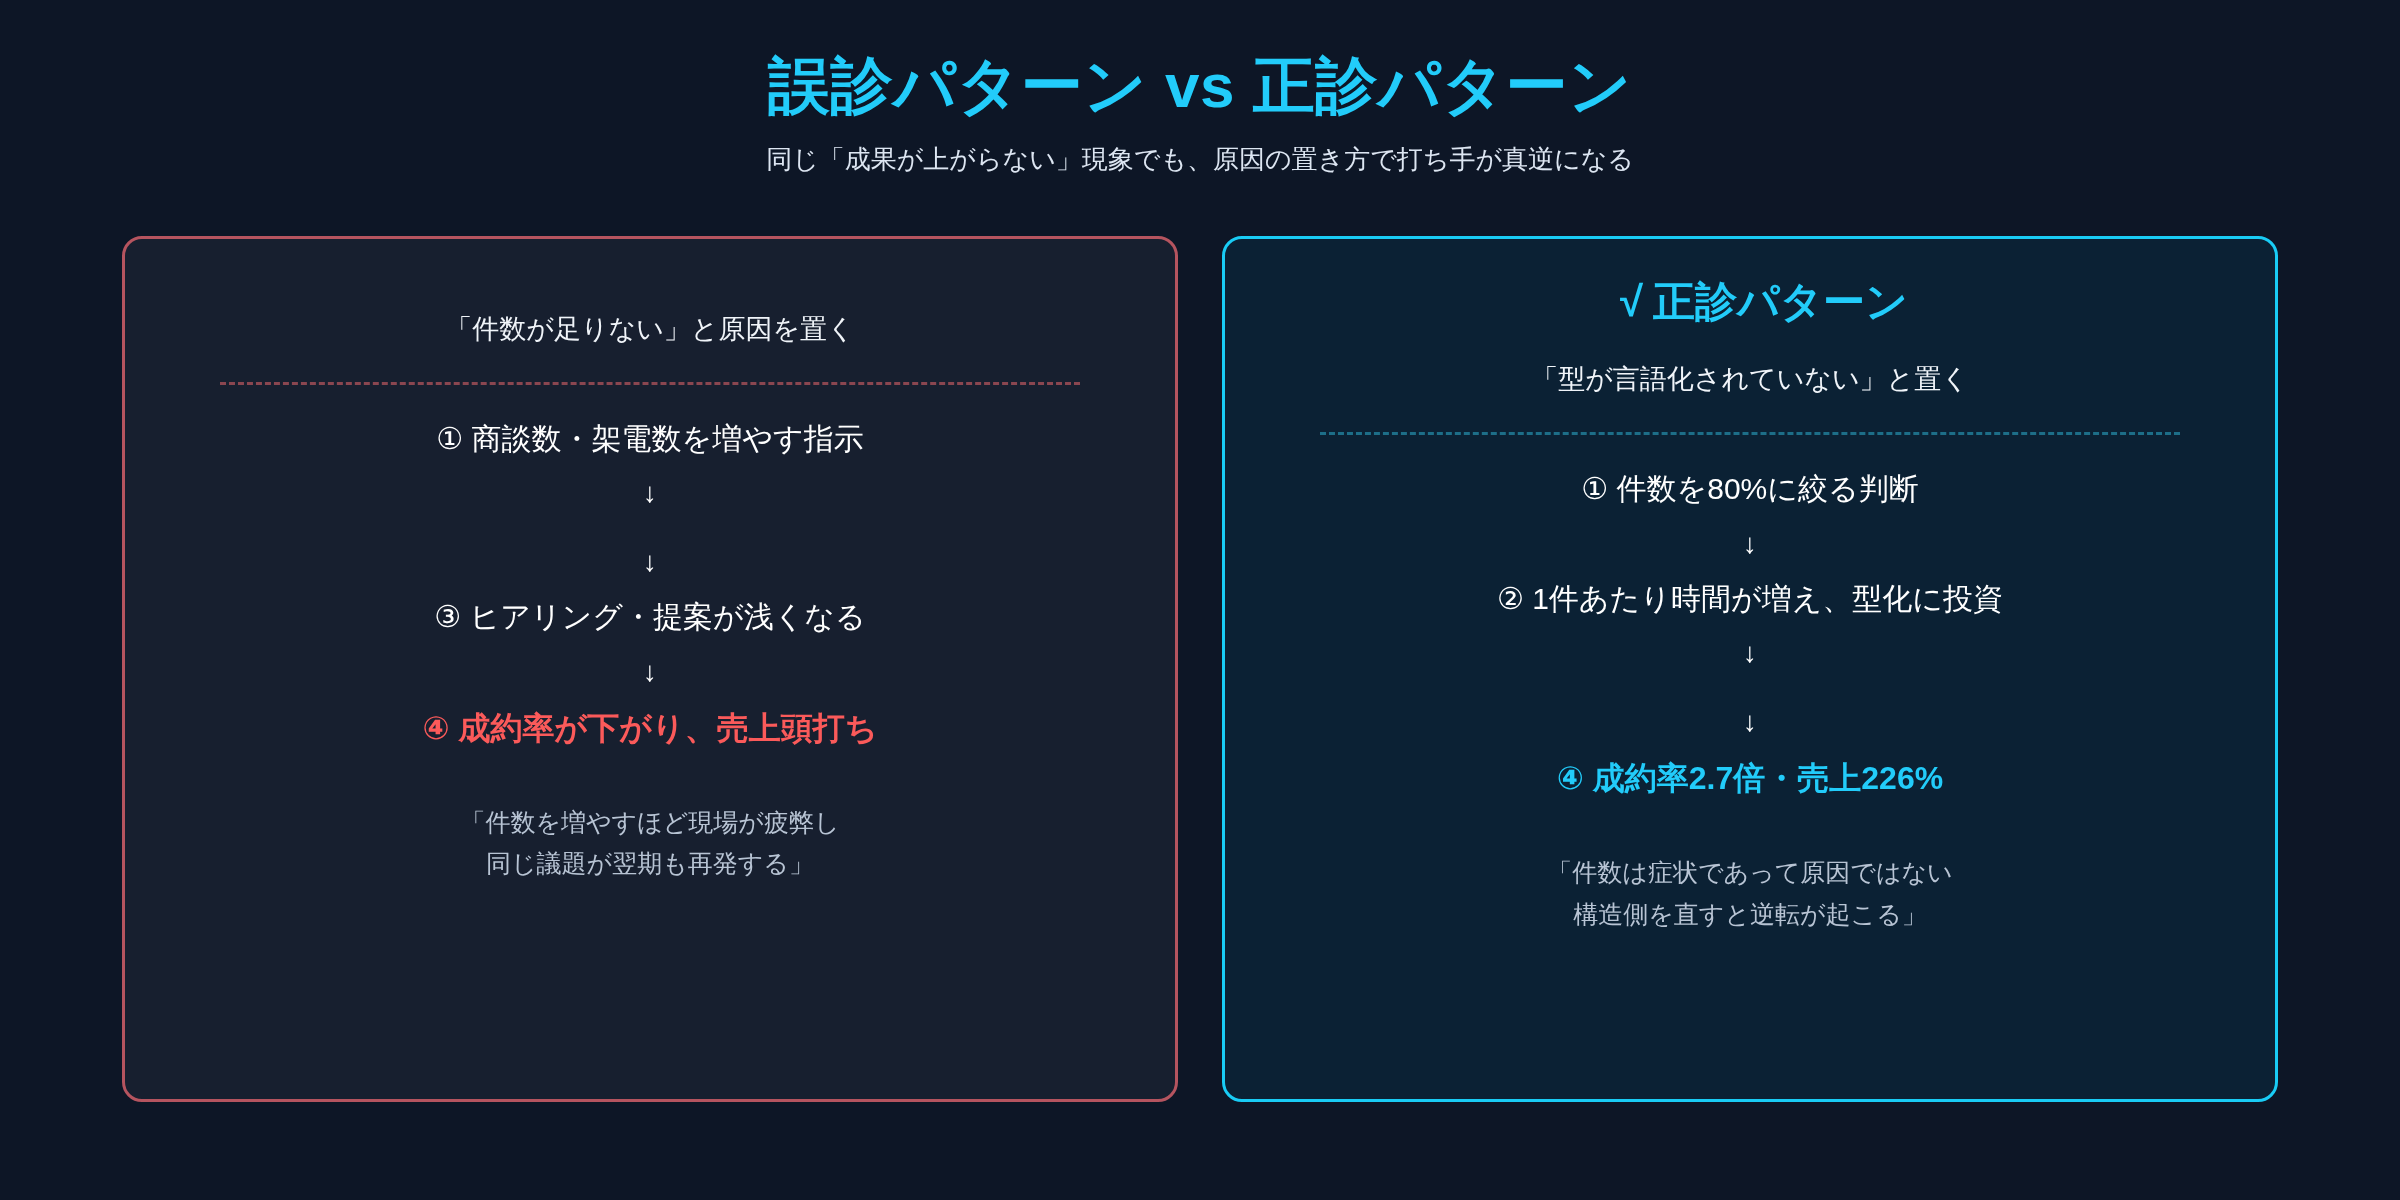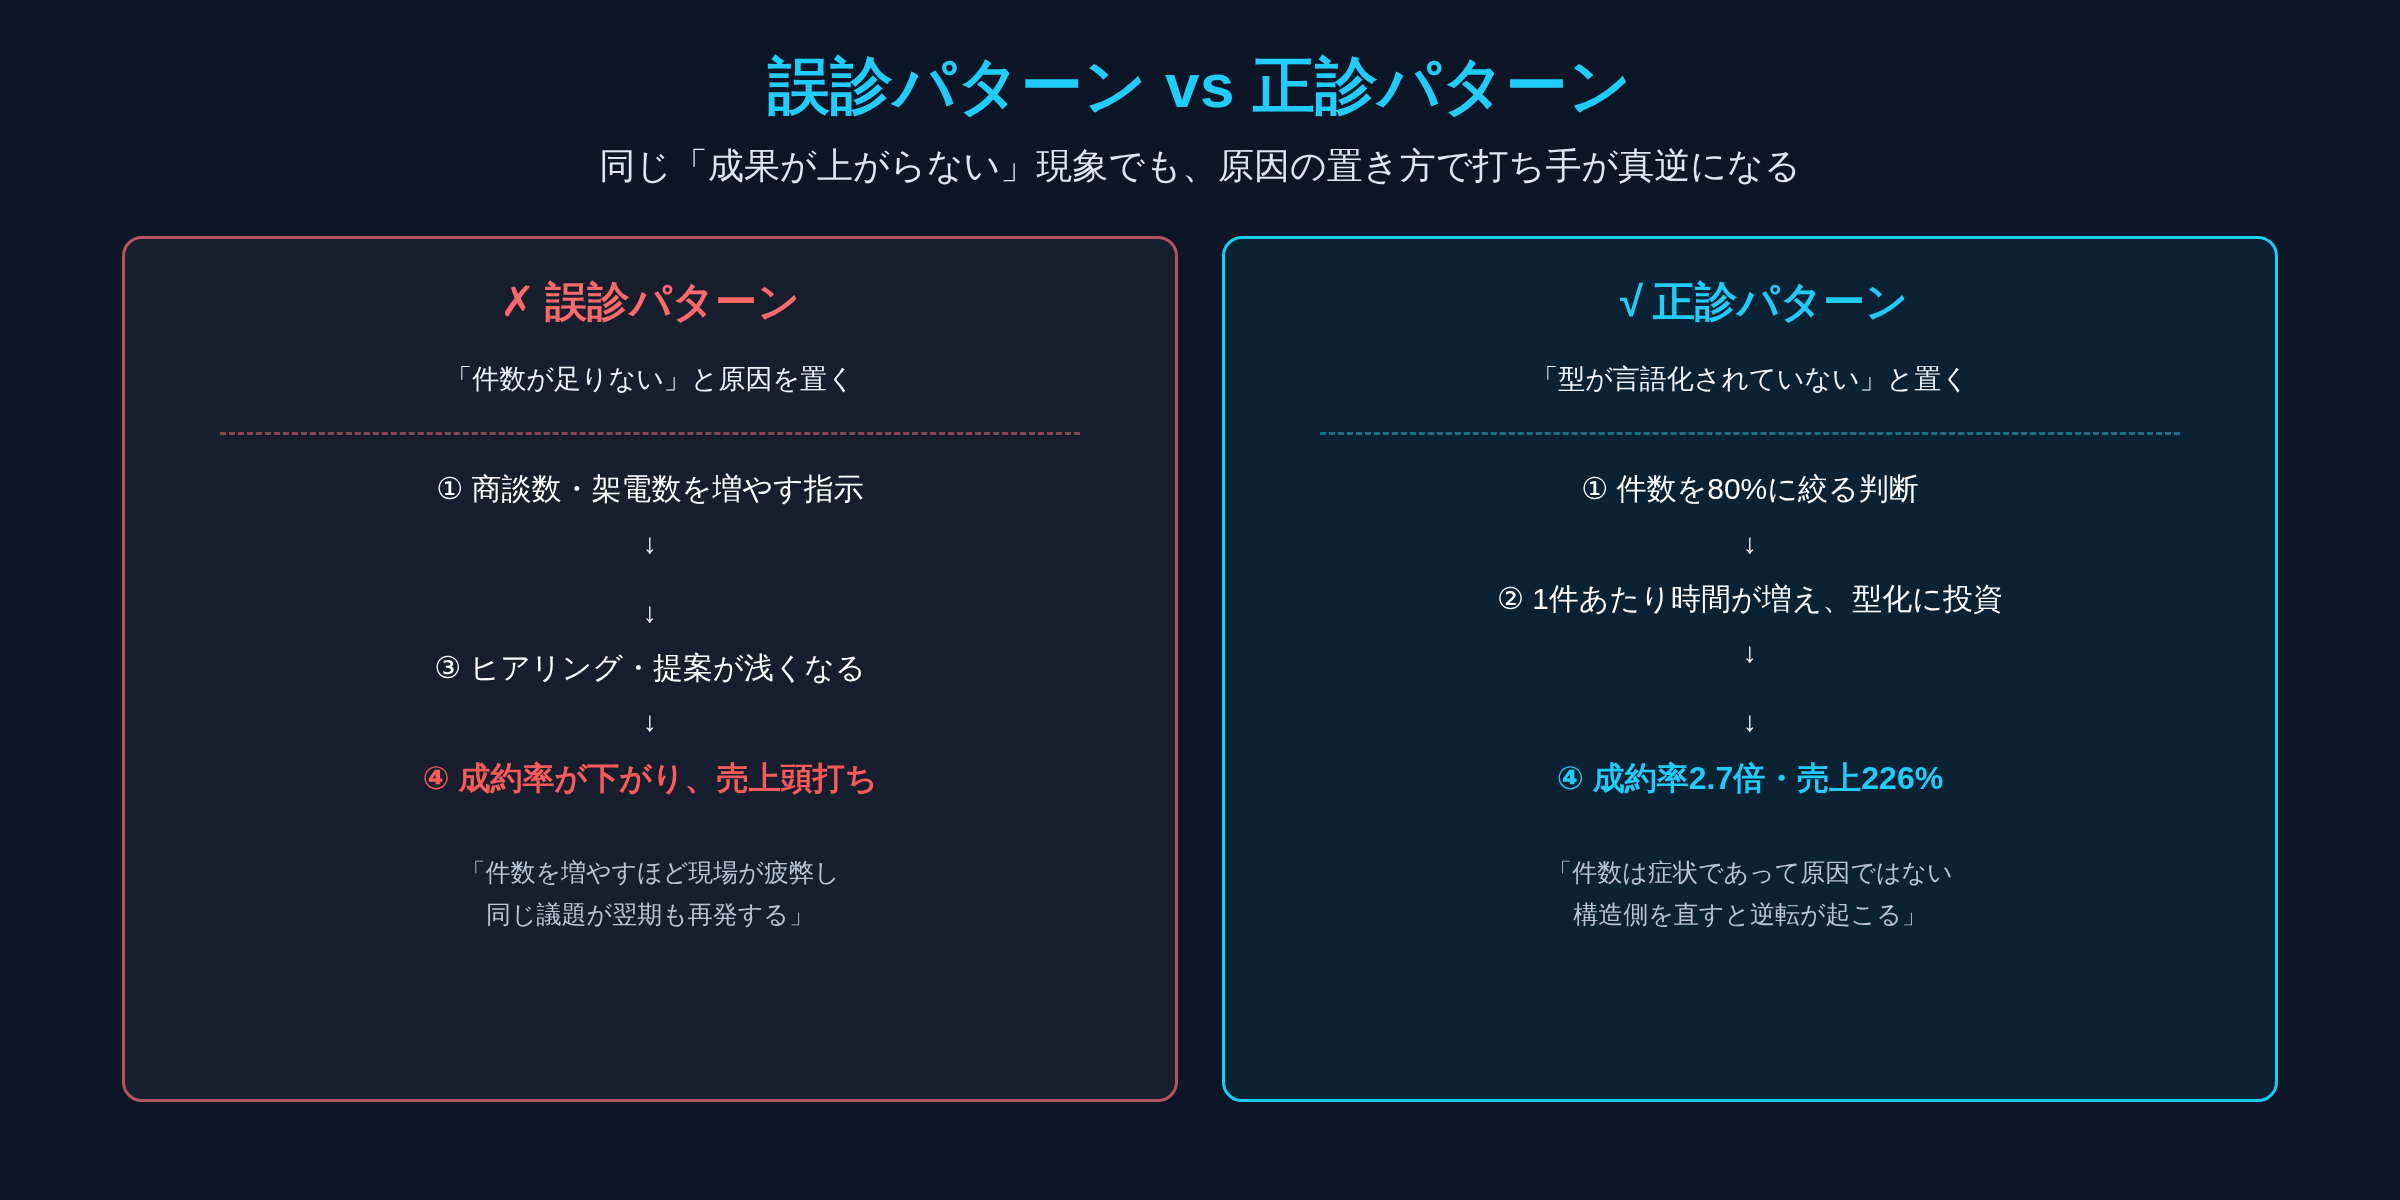--- a/index.html
+++ b/index.html
@@ -38,21 +38,21 @@
     font-size: 62px;
     font-weight: 700;
     letter-spacing: 0.5px;
     color: #22ccfa;
     line-height: 1.15;
     white-space: nowrap;
   }
 
   .page-subtitle {
     margin-top: 20px;
-    font-size: 36px;
+    font-size: 26px;
     font-weight: 400;
     color: #dde6f2;
     line-height: 1.4;
     white-space: nowrap;
   }
 
   
   .cards {
     position: absolute;
     top: 236px;
@@ -169,23 +169,20 @@
 <div class="page">
 
   <div class="header">
     <div class="page-title">誤診パターン vs 正診パターン</div>
     <div class="page-subtitle">同じ「成果が上がらない」現象でも、原因の置き方で打ち手が真逆になる</div>
   </div>
 
   <div class="cards">
 
     <div class="card bad">
-      <div class="card-title">
-        <span class="card-mark">✗</span><span>誤診パターン</span>
-      </div>
       <div class="card-subtitle">「件数が足りない」と原因を置く</div>
       <div class="divider"></div>
       <div class="flow">
         <div class="step">① 商談数・架電数を増やす指示</div>
         <div class="arrow">↓</div>
         <div class="arrow">↓</div>
         <div class="step">③ ヒアリング・提案が浅くなる</div>
         <div class="arrow">↓</div>
         <div class="step highlight">④ 成約率が下がり、売上頭打ち</div>
       </div>

